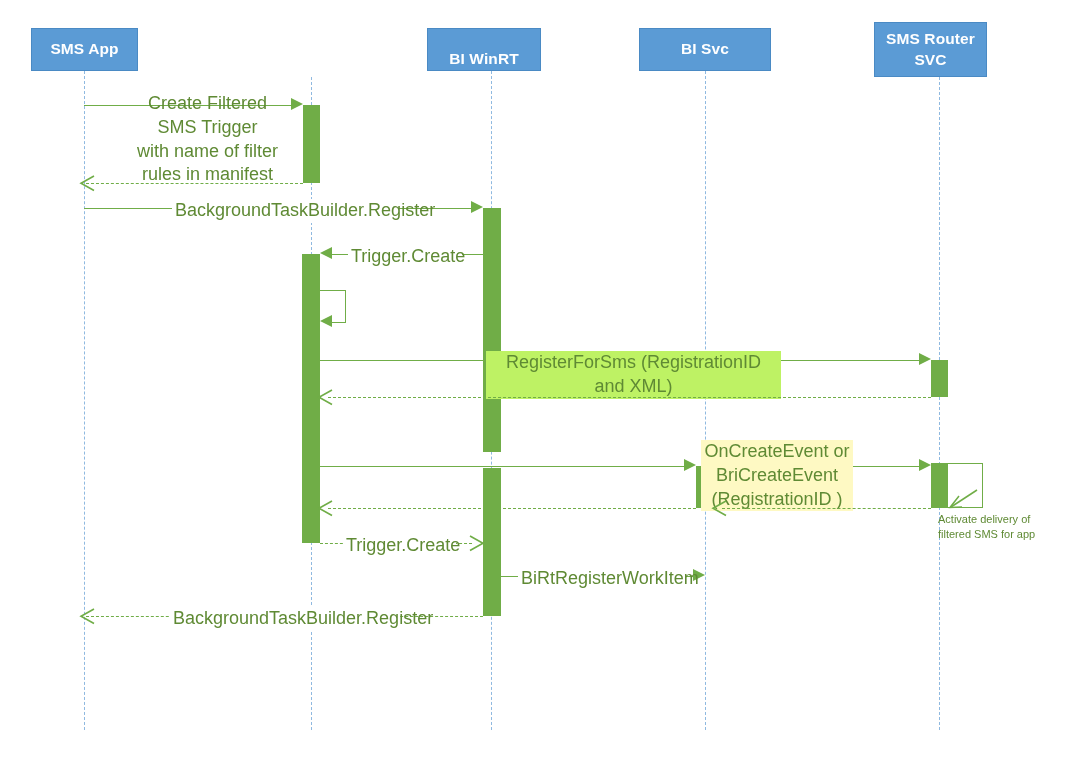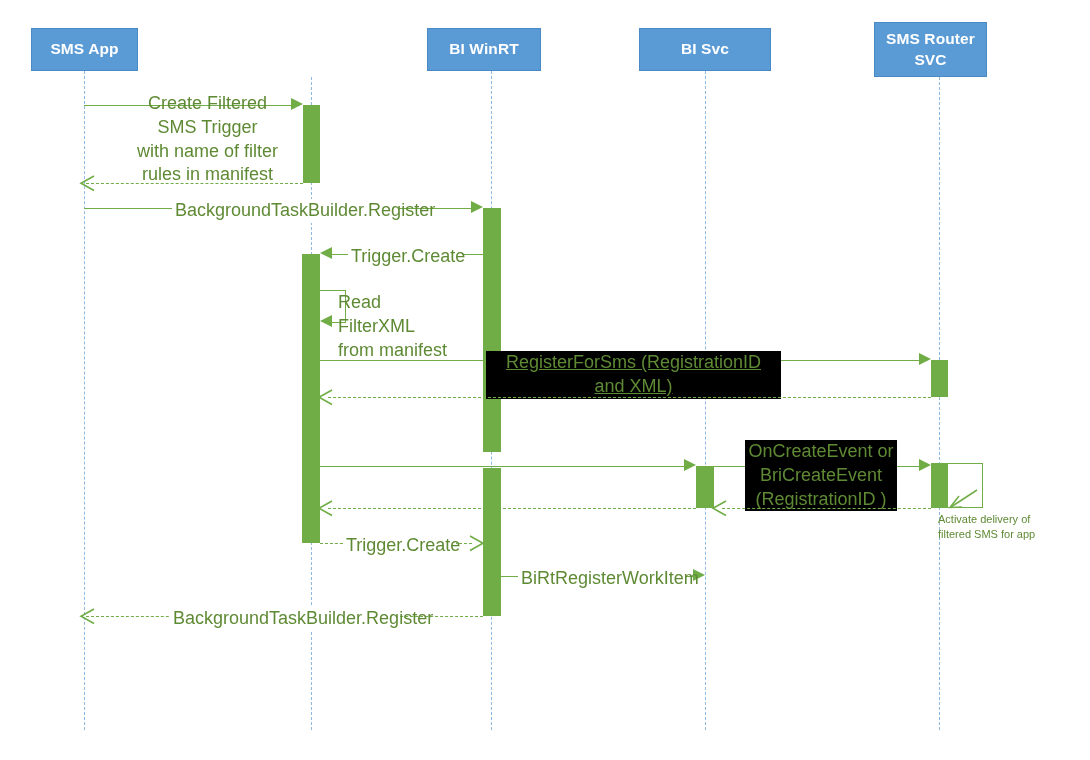--- a/index.html
+++ b/index.html
@@ -108,21 +108,21 @@
   }
 </style>
 </head>
 <body>
 
 <div id="diagram-root">
 
   <div class="participant-box" style="left:31px; top:28px; width:107px; height:43px;">
     <span>SMS App</span>
   </div>
-  <div class="participant-box" style="left:427px; top:28px; width:114px; height:43px;">
+  <div class="participant-box" style="left:427px; top:28px; width:114px; height:43px;align-items:flex-end;">
     <span>BI WinRT</span>
   </div>
   <div class="participant-box" style="left:639px; top:28px; width:132px; height:43px;">
     <span>BI Svc</span>
   </div>
   <div class="participant-box" style="left:874px; top:22px; width:113px; height:55px;">
     <span>SMS Router
 SVC</span>
   </div>
 
@@ -170,40 +170,38 @@
   <div class="msg-label mono-pad" style="left:172px; top:199px; width:220px; background:#ffffff;">BackgroundTaskBuilder.Register</div>
 
   <div class="msg-line" style="left:332px; top:254px; width:151px;"></div>
   <div class="arrow solid-left" style="left:320px; top:247px;"></div>
   <div class="msg-label mono-pad" style="left:348px; top:245px; width:108px; background:#ffffff;">Trigger.Create</div>
 
   <div class="msg-line" style="left:320px; top:290px; width:26px;"></div>
   <div class="vline" style="left:345px; top:290px; height:32px;"></div>
   <div class="msg-line" style="left:332px; top:322px; width:14px;"></div>
   <div class="arrow solid-left" style="left:320px; top:315px;"></div>
-  <div class="msg-label" style="left:338px; top:291px; width:120px; text-align:left;">Read FilterXML
-from manifest</div>
 
   <div class="msg-line" style="left:320px; top:360px; width:599px;"></div>
   <div class="arrow solid-right" style="left:919px; top:353px;"></div>
-  <div class="msg-label mono-pad" style="left:486px; top:351px; width:289px; background:#000000;text-decoration:underline;">RegisterForSms (RegistrationID and XML)</div>
+  <div class="msg-label mono-pad" style="left:486px; top:351px; width:289px; background:#bef264;">RegisterForSms (RegistrationID and XML)</div>
 
   <div class="msg-line dashed" style="left:328px; top:397px; width:603px;"></div>
   <div class="arrow-open" style="left:316px; top:389px;">
     <svg width="18" height="17" viewBox="0 0 18 17">
       <polyline points="16,1 3,8.2 16,15.5" fill="none" stroke="#70AD47" stroke-width="1.6"></polyline>
     </svg>
   </div>
 
   <div class="msg-line" style="left:320px; top:466px; width:364px;"></div>
   <div class="arrow solid-right" style="left:684px; top:459px;"></div>
 
   <div class="msg-line" style="left:714px; top:466px; width:205px;"></div>
   <div class="arrow solid-right" style="left:919px; top:459px;"></div>
-  <div class="msg-label mono-pad" style="left:745px; top:440px; width:146px; background:#000000;text-align:center;">OnCreateEvent or
+  <div class="msg-label mono-pad" style="left:701px; top:440px; width:146px; background:#fef9c3;text-align:center;">OnCreateEvent or
 BriCreateEvent
 (RegistrationID )</div>
 
   <div class="arrow-open" style="left:946px; top:488px;">
     <svg width="34" height="22" viewBox="0 0 34 22">
       <line x1="31" y1="2" x2="5" y2="19" stroke="#70AD47" stroke-width="1.5"></line>
       <polyline points="13,8 4,19.5 16,19" fill="none" stroke="#70AD47" stroke-width="1.5"></polyline>
     </svg>
   </div>
   <div class="note-label" style="left:938px; top:512px; width:150px; text-align:left;">Activate delivery of

